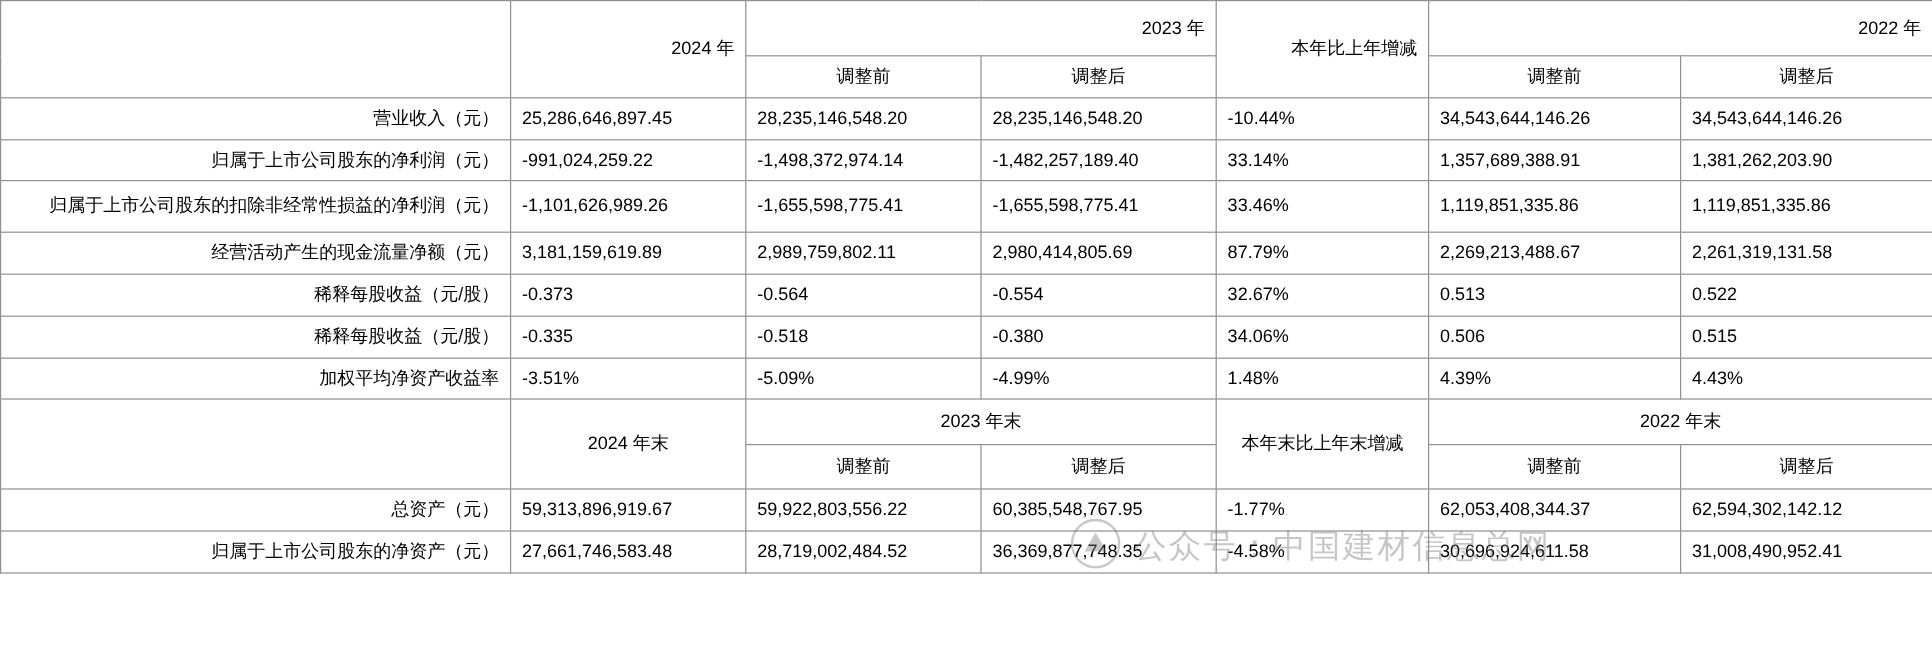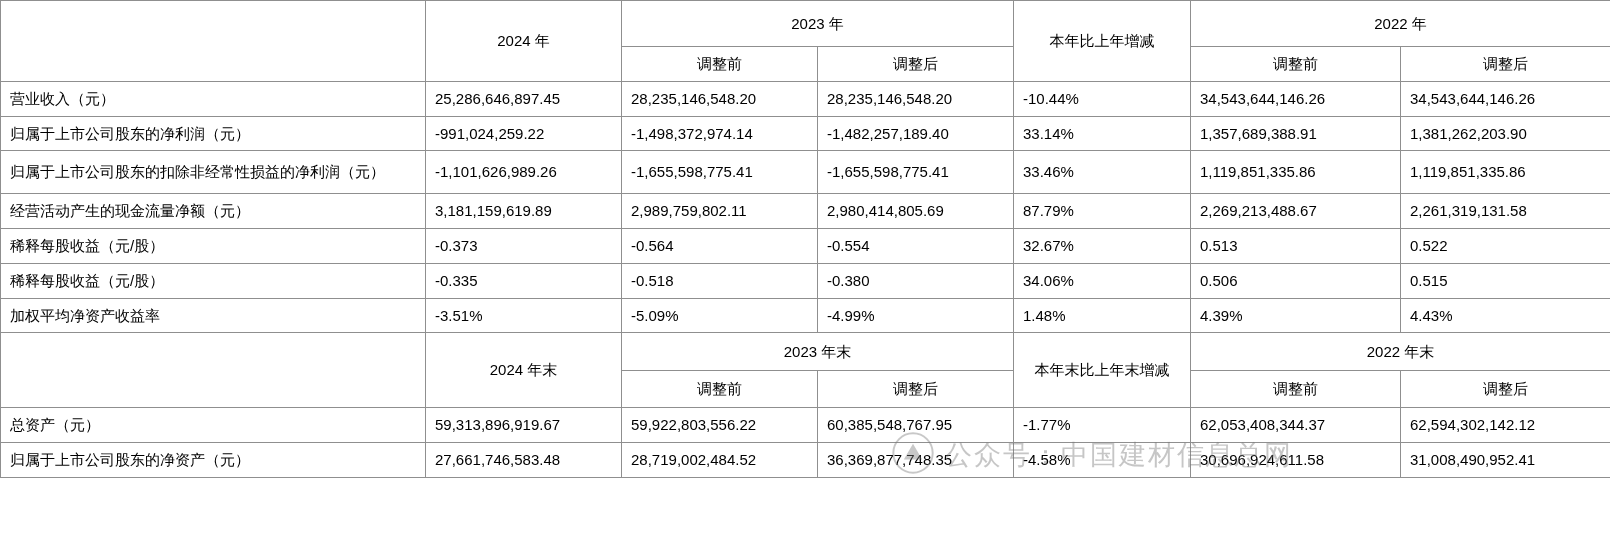--- a/index.html
+++ b/index.html
@@ -34,38 +34,38 @@
     vertical-align: middle;
     line-height: 1.45;
     background: #ffffff;
   }
   td.hdr {
     background: #d9d9d9;
     text-align: center;
     font-size: 15px;
   }
   td.lbl {
-    text-align: left;
+    text-align: right;
     font-size: 15px;
   }
   td.num {
     text-align: left;
     font-variant-numeric: tabular-nums;
   }
   
   col.c0 { width: 425px; }
   col.c1 { width: 196px; }
   col.c2 { width: 196px; }
   col.c3 { width: 196px; }
   col.c4 { width: 177px; }
   col.c5 { width: 210px; }
   col.c6 { width: 210px; }
 
   .row-tall td { height: 30px; }
-  .hdr-top td { height: 33px; }
+  .hdr-top td { height: 33px; text-align: right; }
   .watermark {
     position: absolute;
     left: 0;
     top: 0;
     width: 1488px;
     height: 545px;
     pointer-events: none;
     margin-left: 40px;
   }
   .wm-text {

